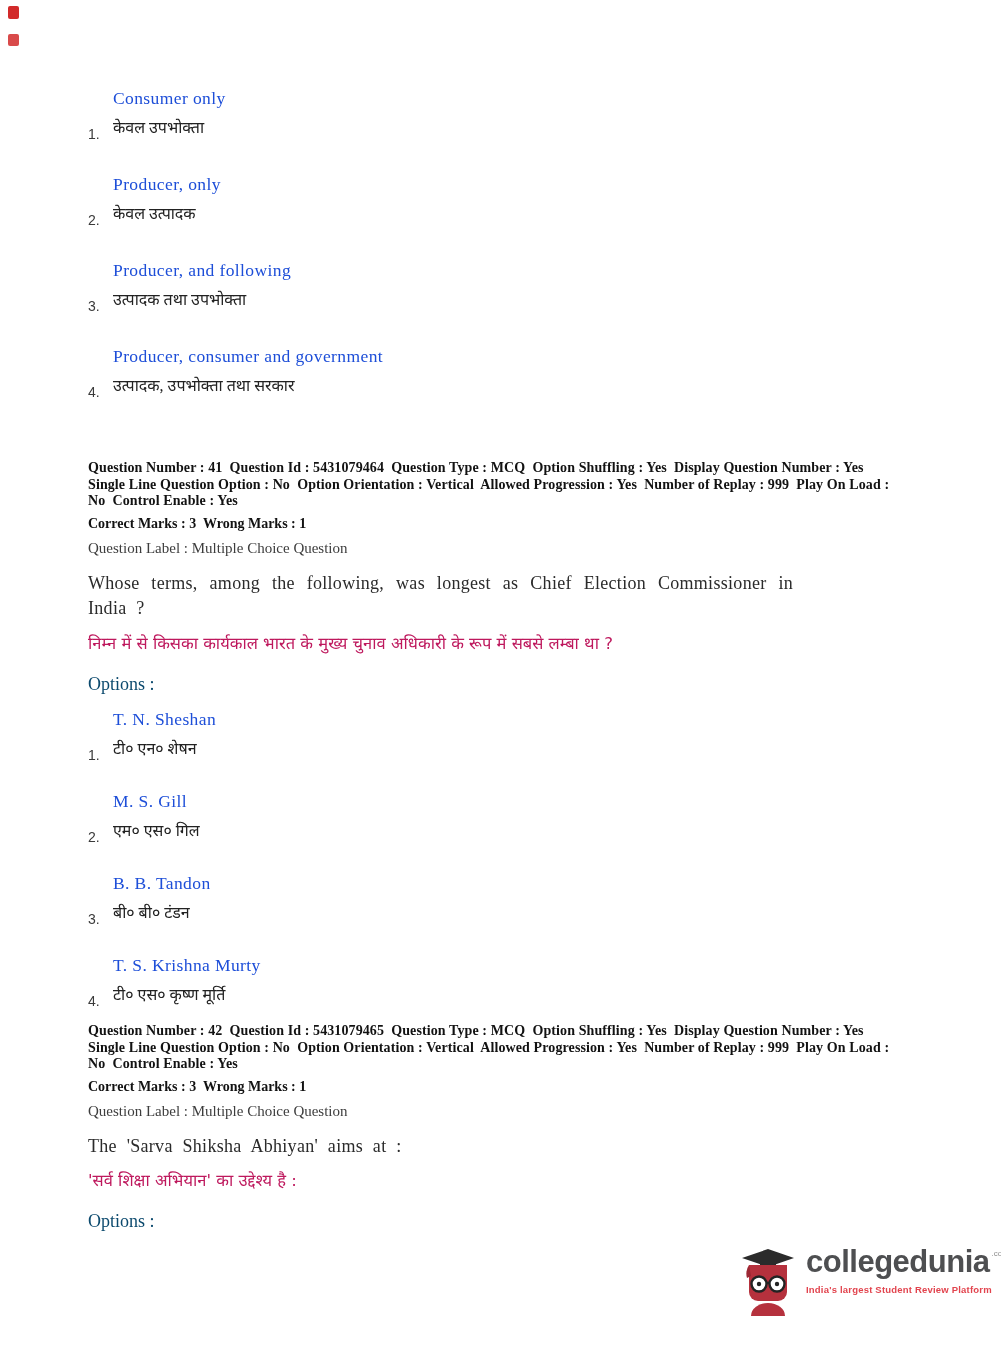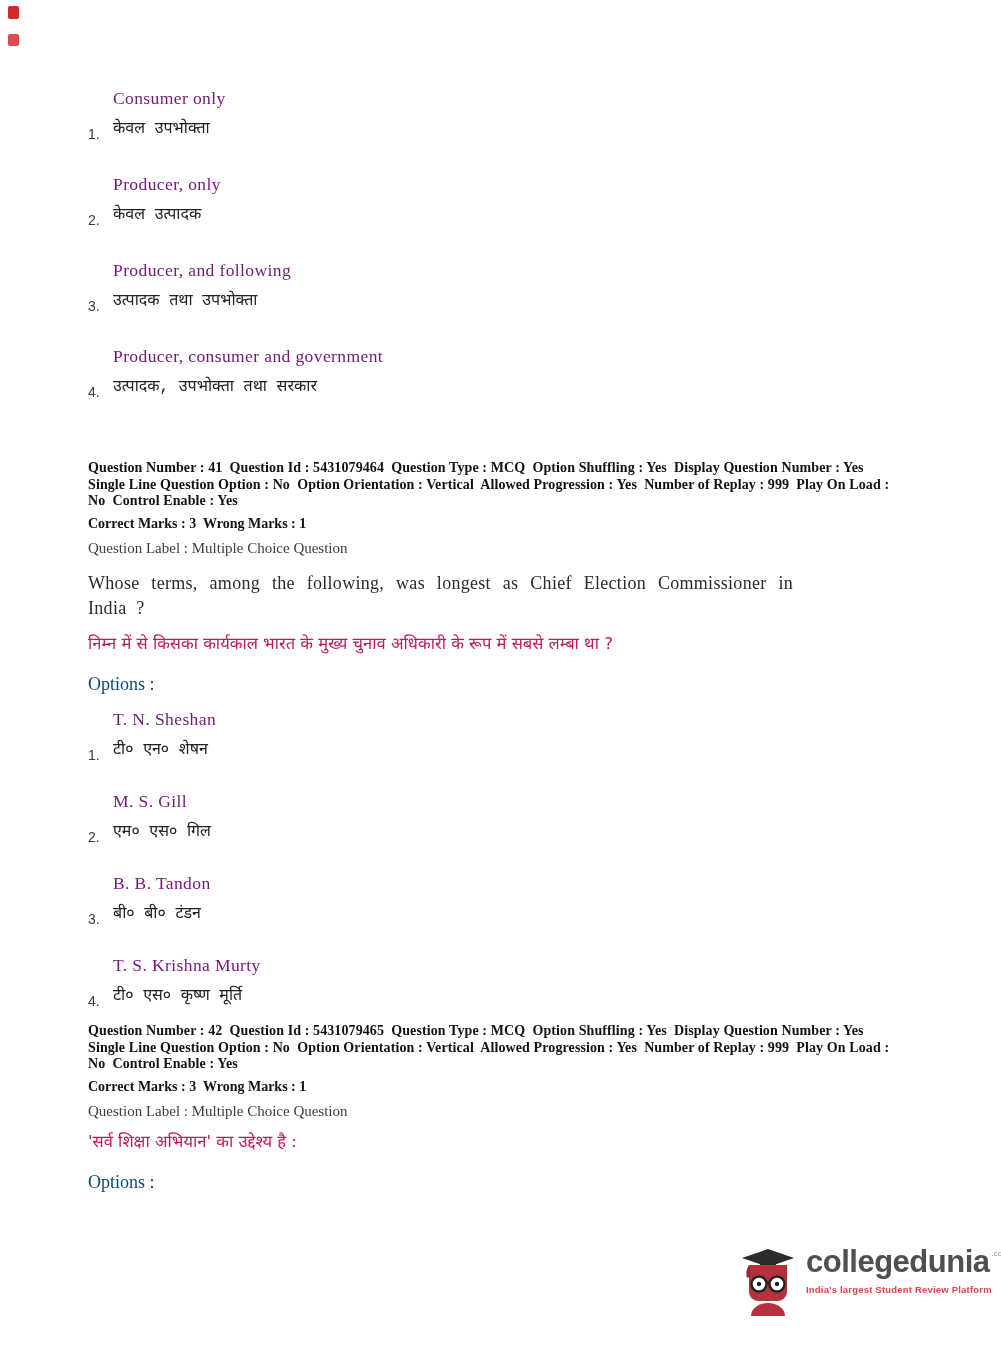--- a/index.html
+++ b/index.html
@@ -25,28 +25,28 @@
     width: 25px;
     font-family: "Liberation Sans", sans-serif;
     font-size: 14px;
     color: #3a3a3a;
     align-self: flex-end;
     transform: translateY(4px);
   }
   .opt-body { display: flex; flex-direction: column; }
   .opt-en {
     font-size: 17.5px;
-    color: #701a75;
+    color: #1d4ed8;
     letter-spacing: 0.4px;
   }
   .opt-hi {
     font-size: 16px;
     color: #222222;
     margin-top: 7px;
-    font-family: Liberation Mono, monospace;
+    font-family: Liberation Serif, serif;
   }
 
   .top-options { position: absolute; left: 88px; top: 88px; }
 
   
   .qblock { position: absolute; left: 88px; width: 870px; }
   .q41 { top: 460px; }
   .q42 { top: 1023px; }
 
   .meta {
@@ -207,20 +207,21 @@
           <span class="opt-hi">टी० एस० कृष्ण मूर्ति</span>
         </span>
       </div>
     </div>
   </section>
 
   <section class="qblock q42">
     <div class="meta">Question Number : 42  Question Id : 5431079465  Question Type : MCQ  Option Shuffling : Yes  Display Question Number : Yes  Single Line Question Option : No  Option Orientation : Vertical  Allowed Progression : Yes  Number of Replay : 999  Play On Load : No  Control Enable : Yes</div>
     <div class="marks">Correct Marks : 3  Wrong Marks : 1</div>
     <div class="qlabel">Question Label : Multiple Choice Question</div>
+    <div class="q-en">The 'Sarva Shiksha Abhiyan' aims at :</div>
     <div class="q-hi">'सर्व शिक्षा अभियान' का उद्देश्य है :</div>
     <div class="options-label">Options :</div>
   </section>
 
   <div class="brand">
     <span class="mascot">
       <svg width="56" height="68" viewBox="0 0 56 68" xmlns="http://www.w3.org/2000/svg">
         <polygon points="28,1 54,10 28,19 2,10" fill="#2b2b2b"></polygon>
         <rect x="20" y="13" width="16" height="6" fill="#2b2b2b"></rect>
         <path d="M9 17 h38 v27 a9 9 0 0 1 -9 9 h-20 a9 9 0 0 1 -9 -9 z" fill="#b5313d"></path>

